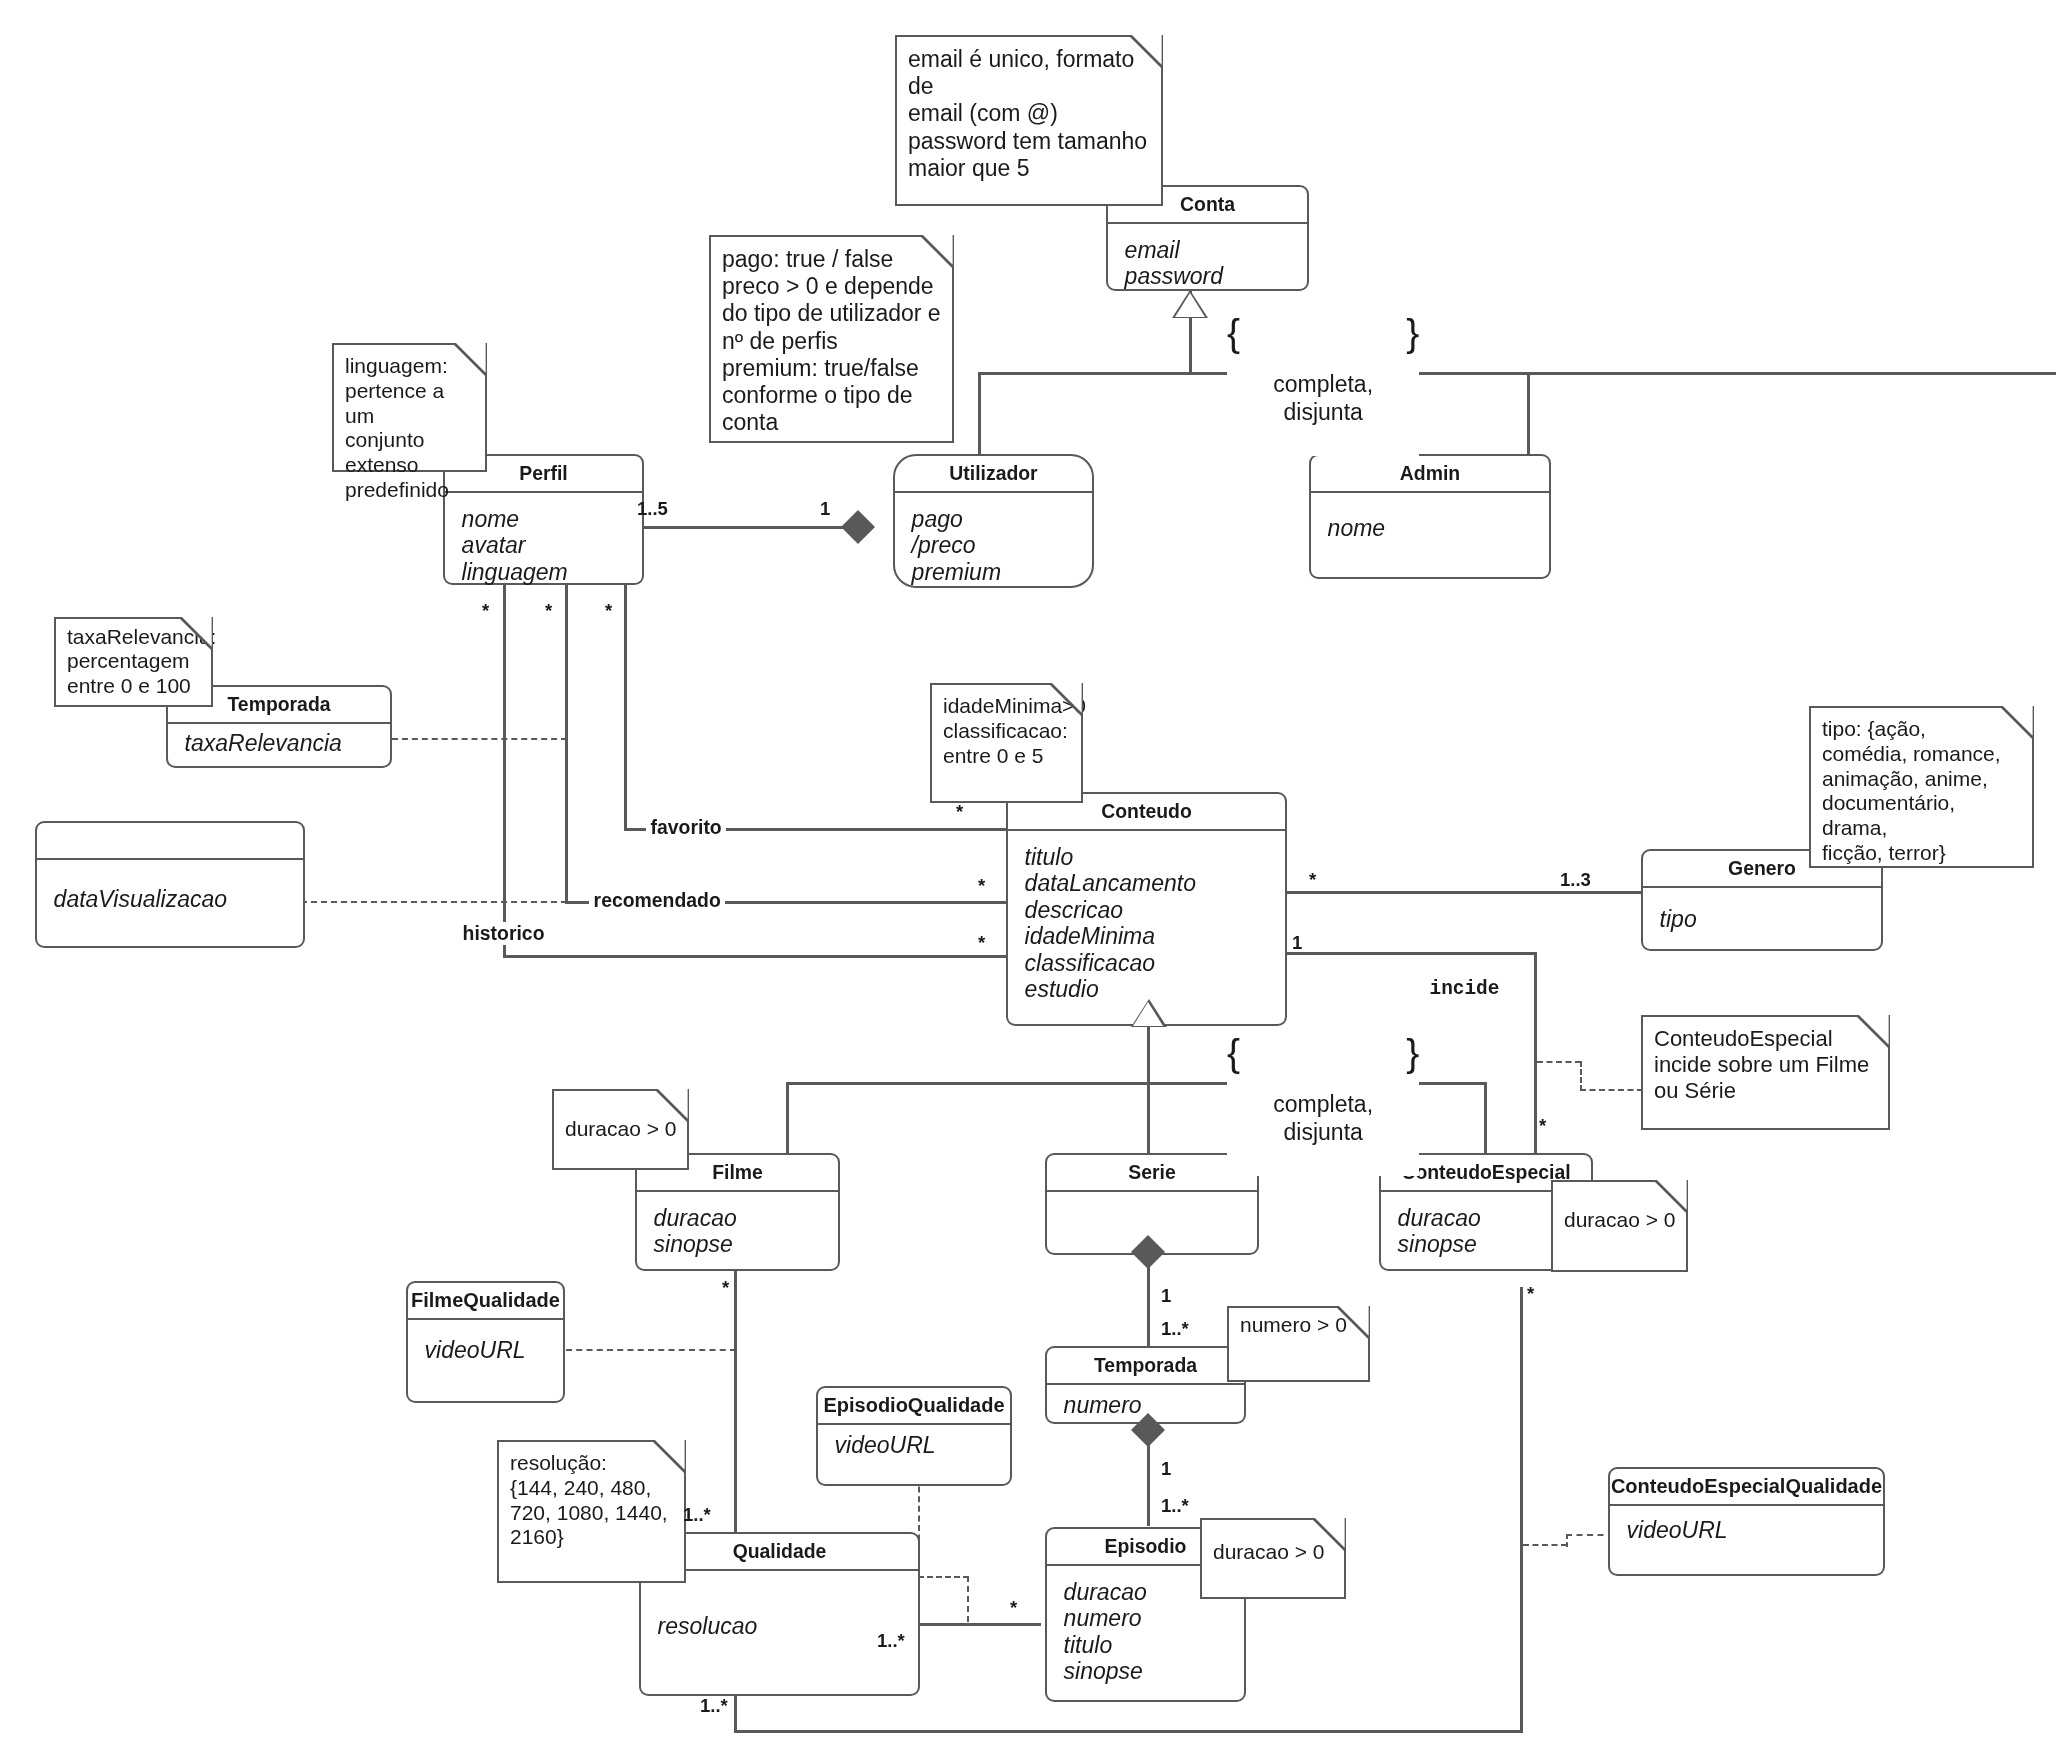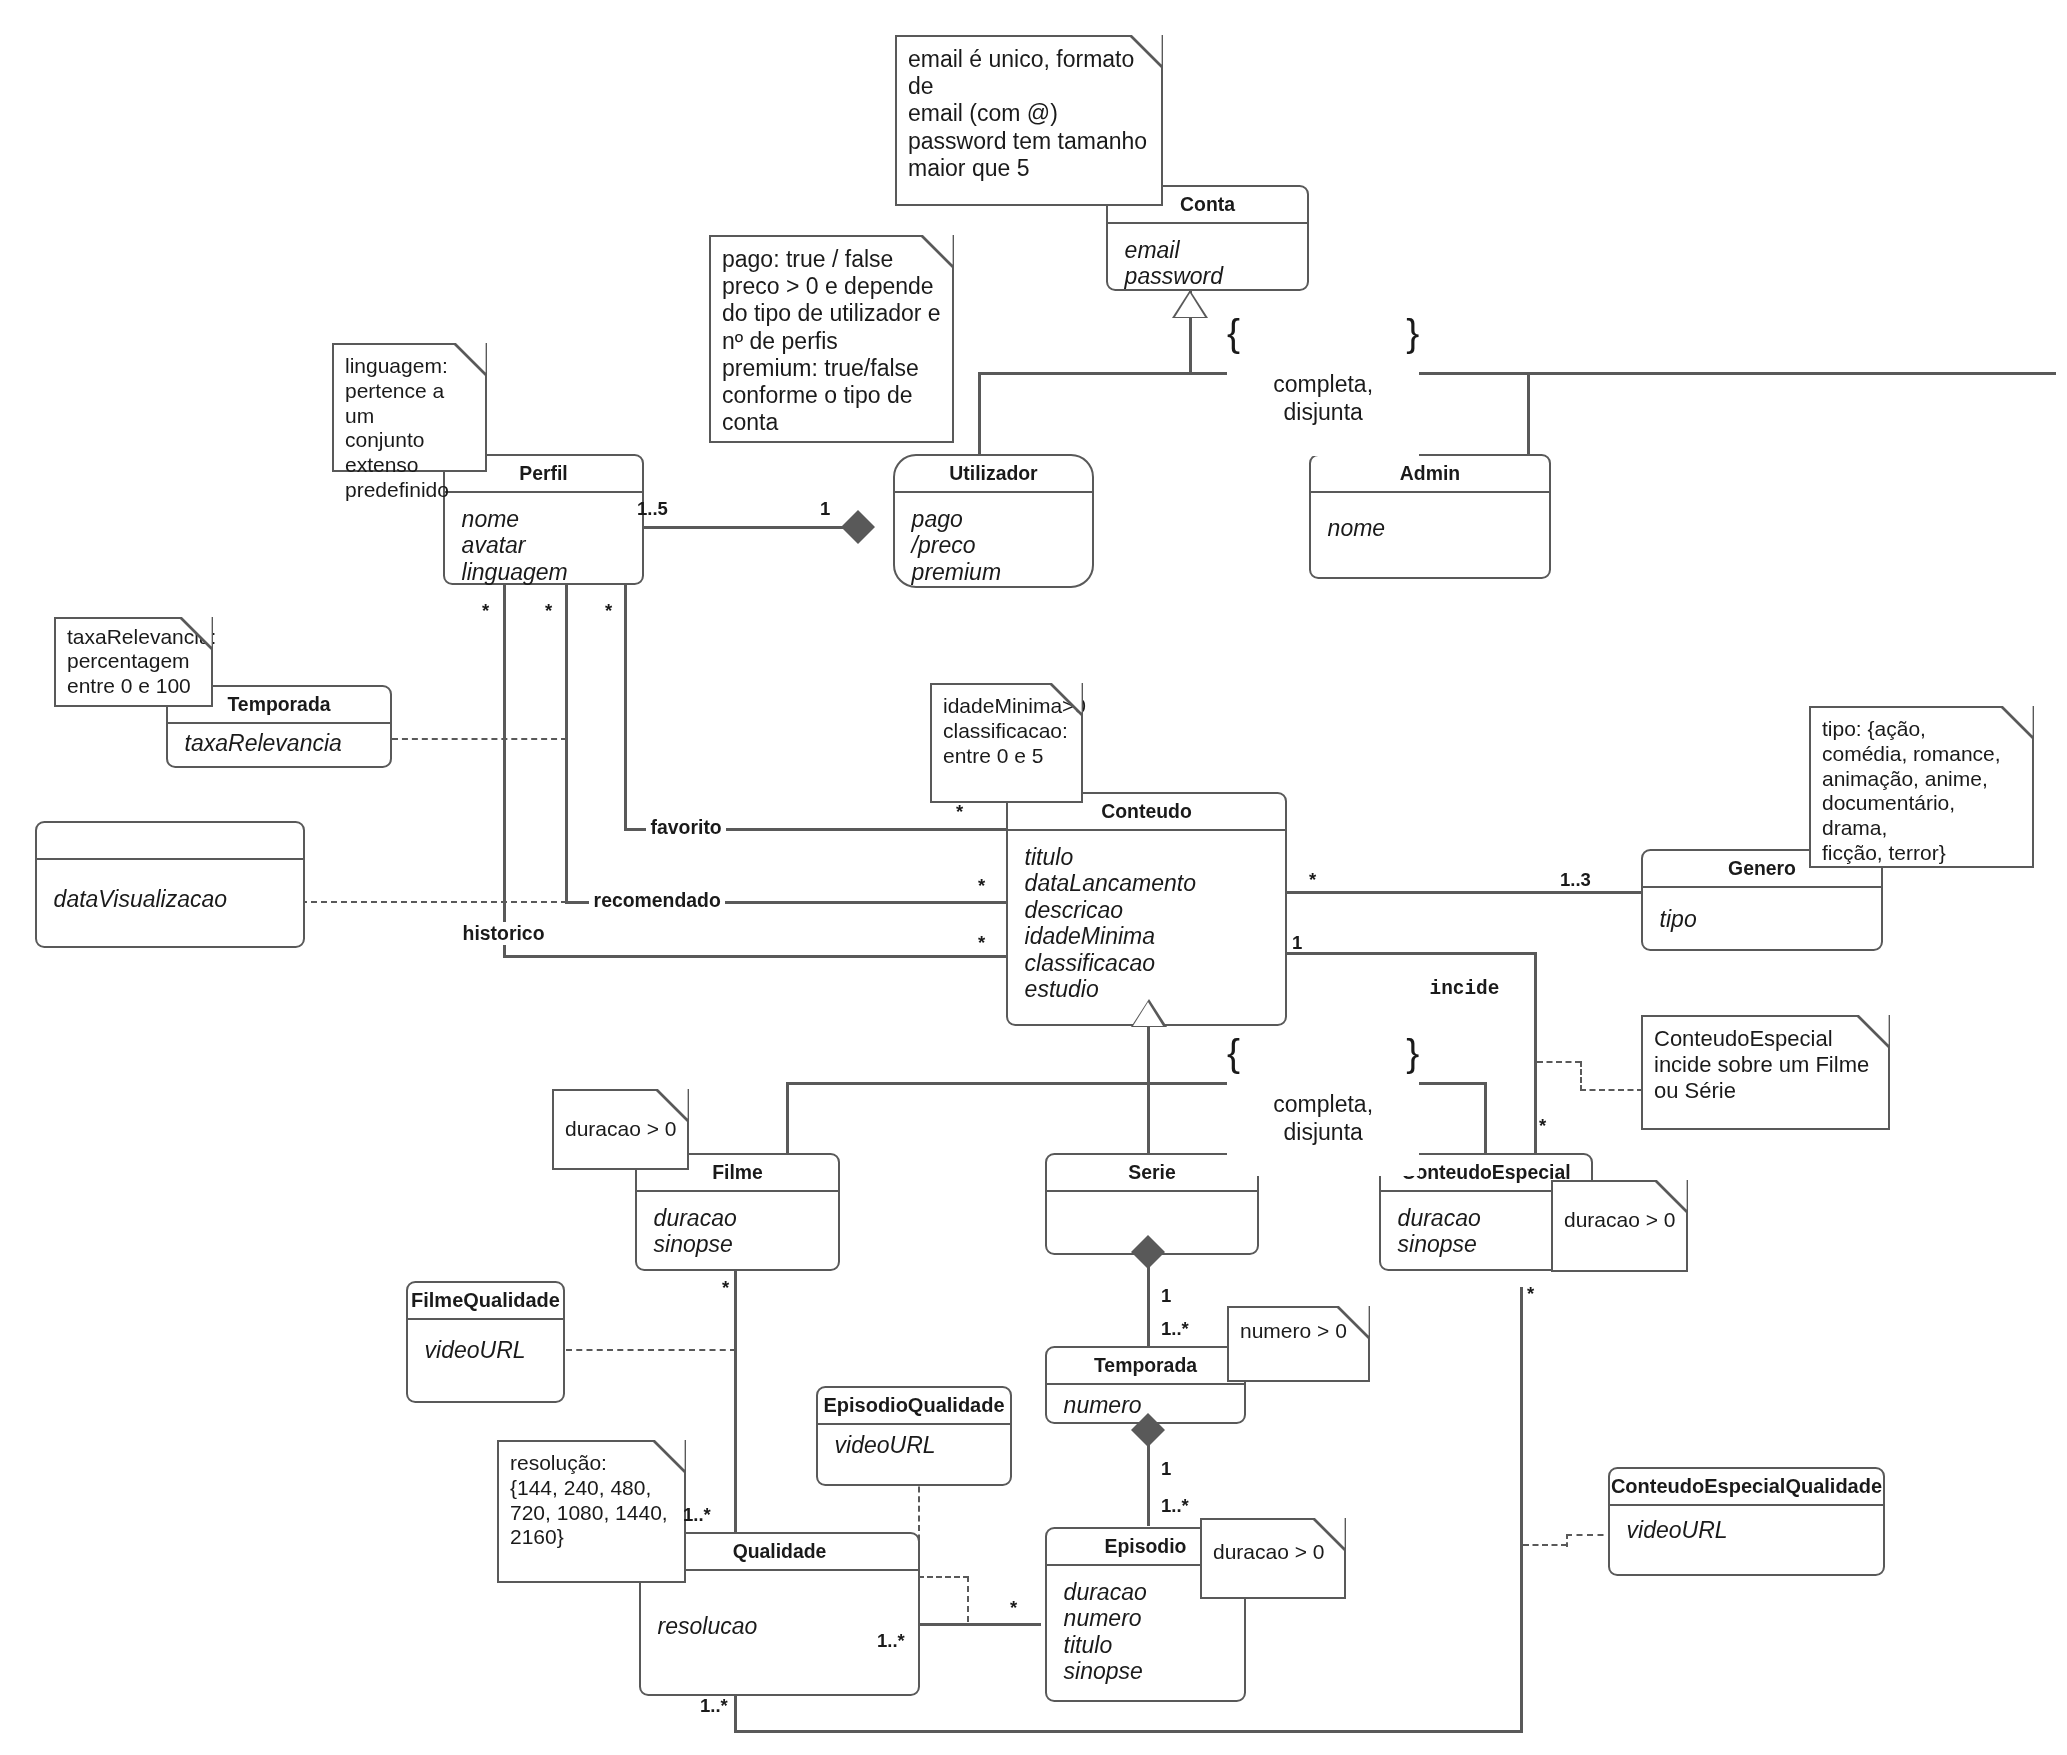--- a/index.html
+++ b/index.html
@@ -205,21 +205,21 @@
 
   <div class="note" style="left:1551px;top:1180px;width:137px;height:92px;">
     <div class="note-text" style="font-size:21px;padding-top:26px;">duracao &gt; 0</div>
     <svg class="fold-line" viewBox="0 0 36 36">
       <polygon points="36,0 0,0 36,36" fill="#ffffff"></polygon>
       <polyline points="0,0 36,36 36,0" fill="#ffffff" stroke="#595959" stroke-width="3"></polyline>
     </svg>
   </div>
 
   <div class="note" style="left:1227px;top:1306px;width:143px;height:76px;">
-    <div class="note-text" style="font-size:21px;padding-top:11px;">numero &gt; 0</div>
+    <div class="note-text" style="font-size:21px;padding-top:5px;">numero &gt; 0</div>
     <svg class="fold-line" viewBox="0 0 36 36">
       <polygon points="36,0 0,0 36,36" fill="#ffffff"></polygon>
       <polyline points="0,0 36,36 36,0" fill="#ffffff" stroke="#595959" stroke-width="3"></polyline>
     </svg>
   </div>
 
   <div class="note" style="left:1200px;top:1518px;width:146px;height:81px;">
     <div class="note-text" style="font-size:21px;padding-top:20px;">duracao &gt; 0</div>
     <svg class="fold-line" viewBox="0 0 36 36">
       <polygon points="36,0 0,0 36,36" fill="#ffffff"></polygon>

